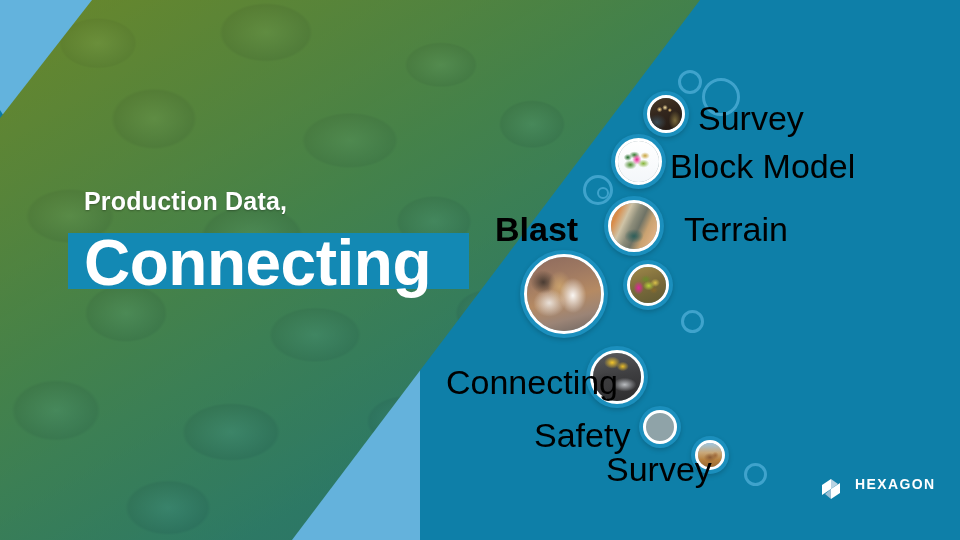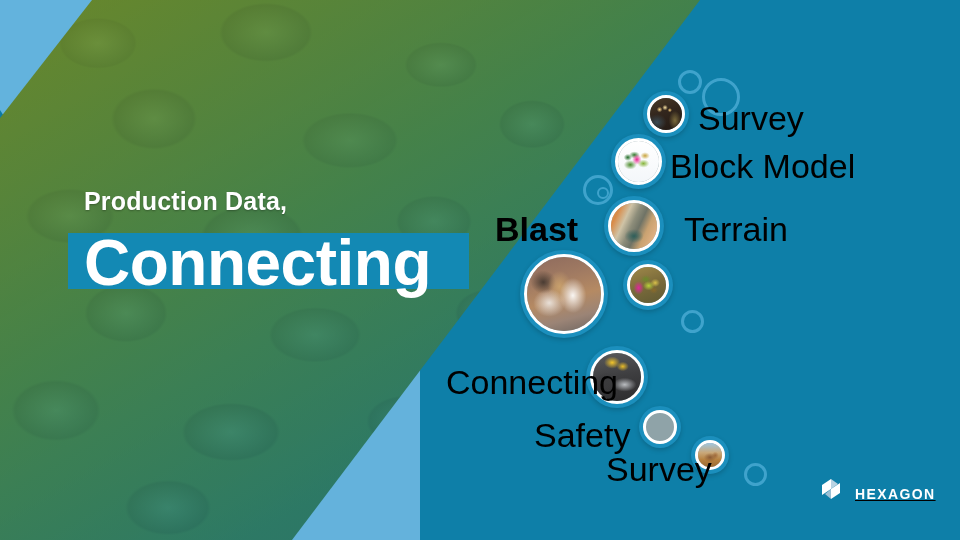--- a/index.html
+++ b/index.html
@@ -183,21 +183,21 @@
   
   .lbl{
     position:absolute;color:#000;font-size:34px;white-space:nowrap;
     line-height:1;
   }
 
   
   .dring{position:absolute;border-radius:50%;border:3px solid #3fa3cc;}
 
   
-  .logo{position:absolute;left:820px;top:476px;display:flex;align-items:flex-end;gap:9px;text-decoration:underline;}
+  .logo{position:absolute;left:820px;top:476px;display:flex;align-items:flex-start;gap:9px;}
   .logo-text{color:#fff;font-size:14px;font-weight:bold;letter-spacing:1.4px;}
 </style>
 </head>
 <body>
 
 <div id="slide">
 
   <div class="bg-base"></div>
   <div class="bg-lightblue-top"></div>
   <div class="bg-midblue"></div>

